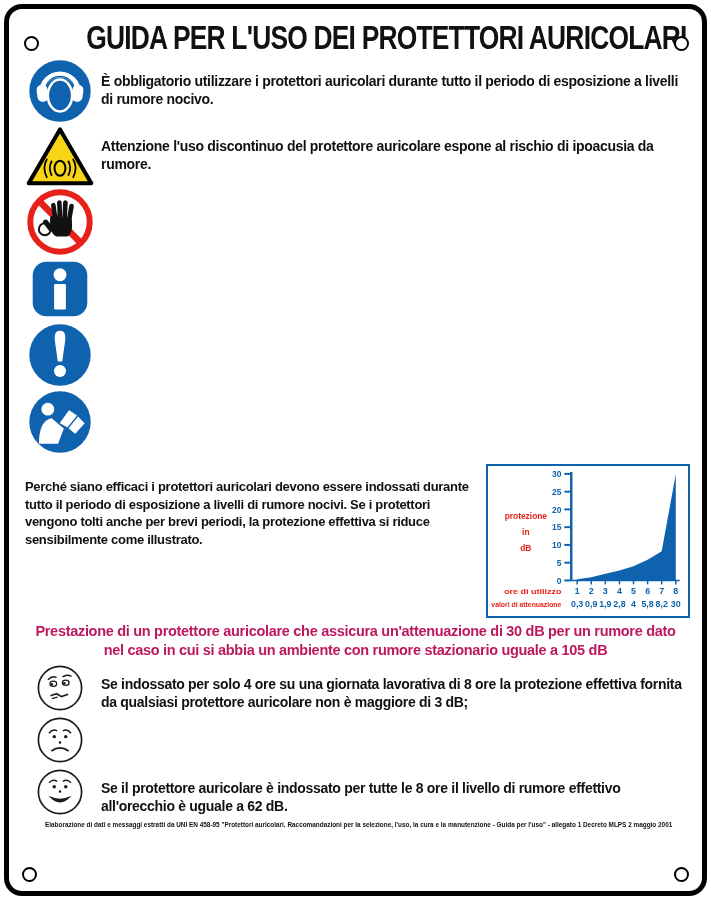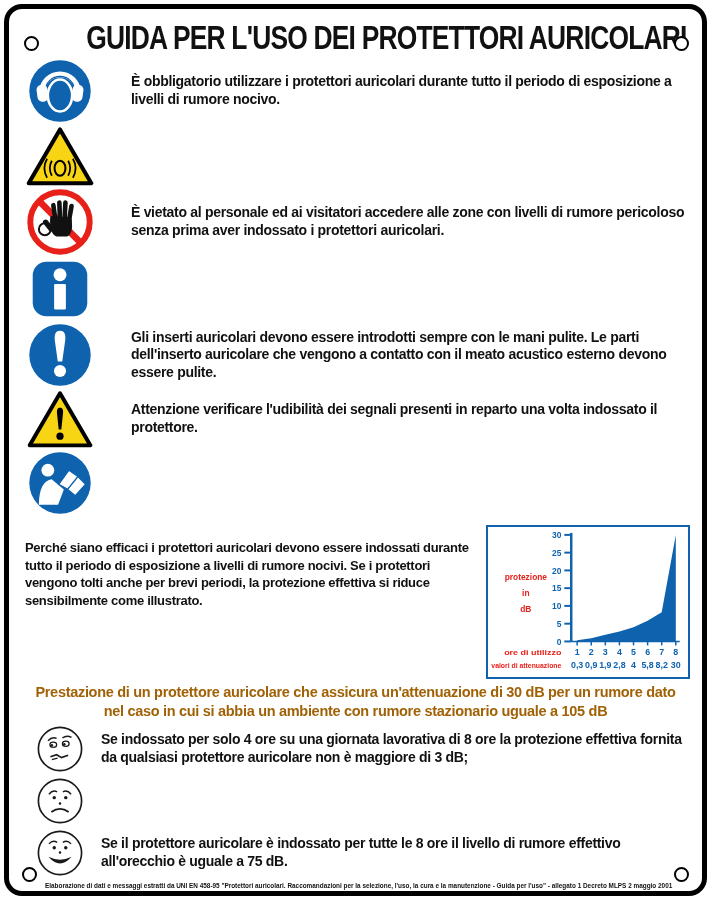--- a/index.html
+++ b/index.html
@@ -6,34 +6,34 @@
   body{font-family:"Liberation Sans", sans-serif;color:#111;}
   .sign{position:absolute;left:4px;top:4px;right:4px;bottom:4px;border:5px solid #000;
         border-radius:18px;box-sizing:border-box;padding:4px 10px 2px 10px;overflow:hidden;background:#fff;}
   .screw{position:absolute;width:11px;height:11px;border:2px solid #000;border-radius:50%;background:#fff;z-index:5;}
   .screw.tl{left:24px;top:36px;} .screw.tr{right:22px;top:36px;}
   .screw.bl{left:22px;bottom:18px;} .screw.br{right:22px;bottom:18px;}
 
   .title{font-weight:bold;font-size:33px;letter-spacing:-1px;white-space:nowrap;text-align:center;
          transform:scaleX(0.8);transform-origin:50% 50%;margin:6px 0 2px 0;}
 
-  .rule{display:flex;align-items:center;margin-bottom:3px;gap:30px;}
+  .rule{display:flex;align-items:center;margin-bottom:3px;}
   .rule .ic{flex:0 0 82px;display:flex;justify-content:center;align-items:center;}
   .rule .tx{flex:1;font-weight:bold;font-size:14px;letter-spacing:-0.3px;line-height:1.26;
             white-space:pre-line;padding-right:2px;}
 
   .mid{display:flex;align-items:flex-start;margin:8px 0 4px 0;}
   .mid .para{flex:1;font-weight:bold;font-size:13px;letter-spacing:-0.3px;line-height:1.35;
              padding:16px 12px 0 6px;}
   .chartbox{flex:0 0 auto;border:2px solid #0f62ad;background:#fff;margin:2px 2px 0 0;}
 
-  .rednote{color:#a16207;font-weight:bold;font-size:14.5px;letter-spacing:-0.3px;line-height:1.3;
+  .rednote{color:#be185d;font-weight:bold;font-size:14.5px;letter-spacing:-0.3px;line-height:1.3;
            text-align:center;margin:4px 14px 4px 14px;}
 
-  .example{display:flex;align-items:center;margin-bottom:4px;}
+  .example{display:flex;align-items:flex-end;margin-bottom:4px;}
   .example .ic{flex:0 0 82px;display:flex;justify-content:center;align-items:center;}
   .example .tx{flex:1;font-weight:bold;font-size:14px;letter-spacing:-0.3px;line-height:1.28;padding-right:2px;}
 
   .footer{font-weight:bold;font-size:8px;white-space:nowrap;margin:3px 0 0 26px;
           transform:scaleX(0.8);transform-origin:0 50%;}
 
   svg text.cb{fill:#0f62ad;font-weight:bold;font-family:"Liberation Sans",sans-serif;}
   svg text.cr{fill:#e8201a;font-weight:bold;font-family:"Liberation Sans",sans-serif;}
 </style>
 </head>
@@ -61,72 +61,61 @@
     <div class="ic">
       <svg width="68" height="60" viewBox="0 0 100 88">
         <path d="M50 5 L96 84 L4 84 Z" fill="#f8d514" stroke="#000" stroke-width="6" stroke-linejoin="round"></path>
         <ellipse cx="50" cy="62" rx="8" ry="11" fill="none" stroke="#000" stroke-width="3"></ellipse>
         <path d="M38 51 Q32 62 38 73" fill="none" stroke="#000" stroke-width="2.6"></path>
         <path d="M31 48 Q23 62 31 76" fill="none" stroke="#000" stroke-width="2.6"></path>
         <path d="M62 51 Q68 62 62 73" fill="none" stroke="#000" stroke-width="2.6"></path>
         <path d="M69 48 Q77 62 69 76" fill="none" stroke="#000" stroke-width="2.6"></path>
       </svg>
     </div>
+    <div class="tx">Attenzione l'uso discontinuo del protettore auricolare espone al rischio di ipoacusia da rumore.</div>
   </div>
 
   <div class="rule">
     <div class="ic">
       <svg width="66" height="66" viewBox="0 0 100 100">
         <circle cx="50" cy="50" r="45" fill="#fff" stroke="#e8201a" stroke-width="9"></circle>
         <line x1="20" y1="20" x2="80" y2="80" stroke="#e8201a" stroke-width="10"></line>
         <circle cx="27" cy="61" r="9" fill="#fff" stroke="#111" stroke-width="3"></circle>
         <g fill="#111">
           <rect x="38" y="21" width="7" height="30" rx="3.5" transform="rotate(-8 41 36)"></rect>
           <rect x="46" y="17" width="7" height="34" rx="3.5" transform="rotate(-2 49 34)"></rect>
           <rect x="54" y="17" width="7" height="34" rx="3.5" transform="rotate(3 57 34)"></rect>
           <rect x="62" y="22" width="7" height="30" rx="3.5" transform="rotate(10 65 37)"></rect>
           <rect x="28" y="45" width="8" height="21" rx="4" transform="rotate(-38 32 55)"></rect>
           <path d="M35 45 Q34 68 45 72 L61 72 Q70 68 68 48 L67 43 L36 41 Z"></path>
         </g>
       </svg>
     </div>
-    <div class="tx">È vietato al personale ed ai visitatori accedere alle zone con livelli di rumore pericoloso senza prima aver indossato i protettori auricolari.</div>
   </div>
 
   <div class="rule">
     <div class="ic">
       <svg width="62" height="62" viewBox="0 0 100 100">
         <rect x="6" y="6" width="88" height="88" rx="22" fill="#0f62ad"></rect>
         <circle cx="50" cy="27" r="10.5" fill="#fff"></circle>
         <rect x="40.5" y="42" width="19" height="41" rx="2" fill="#fff"></rect>
       </svg>
     </div>
   </div>
 
   <div class="rule">
     <div class="ic">
       <svg width="64" height="64" viewBox="0 0 100 100">
         <circle cx="50" cy="50" r="48" fill="#0f62ad"></circle>
         <path d="M50 12 C42 12 41 19 42 28 L46.5 60 L53.5 60 L58 28 C59 19 58 12 50 12 Z" fill="#fff"></path>
         <circle cx="50" cy="75" r="9.5" fill="#fff"></circle>
       </svg>
     </div>
-    <div class="tx">Gli inserti auricolari devono essere introdotti sempre con le mani pulite. Le parti dell'inserto auricolare che vengono a contatto con il meato acustico esterno devono essere pulite.</div>
-  </div>
-
-  <div class="rule">
-    <div class="ic">
-      <svg width="66" height="58" viewBox="0 0 100 88">
-        <path d="M50 5 L96 84 L4 84 Z" fill="#f8d514" stroke="#000" stroke-width="6" stroke-linejoin="round"></path>
-        <path d="M50 27 C45.5 27 45 31 45.5 36 L48 60 L52 60 L54.5 36 C55 31 54.5 27 50 27 Z" fill="#000"></path>
-        <circle cx="50" cy="70" r="5.5" fill="#000"></circle>
-      </svg>
-    </div>
-    <div class="tx">Attenzione verificare l'udibilità dei segnali presenti in reparto una volta indossato il protettore.</div>
-  </div>
+  </div>
+
 
   <div class="rule">
     <div class="ic">
       <svg width="64" height="64" viewBox="0 0 100 100">
         <circle cx="50" cy="50" r="48" fill="#0f62ad"></circle>
         <circle cx="31" cy="30" r="10" fill="#fff"></circle>
         <path d="M17 84 C17 58 25 46 37 44 L56 60 L47 84 Z" fill="#fff"></path>
         <polygon points="48,52 64,30 78,40 62,60" fill="#fff" stroke="#0f62ad" stroke-width="2"></polygon>
         <polygon points="62,60 78,40 90,52 74,70" fill="#fff" stroke="#0f62ad" stroke-width="2"></polygon>
       </svg>
@@ -225,21 +214,21 @@
       <svg width="48" height="48" viewBox="0 0 100 100">
         <circle cx="50" cy="50" r="45" fill="#fff" stroke="#1a1a1a" stroke-width="3.5"></circle>
         <path d="M27 31 Q35 22 44 28" fill="none" stroke="#1a1a1a" stroke-width="3"></path>
         <path d="M56 28 Q65 22 73 31" fill="none" stroke="#1a1a1a" stroke-width="3"></path>
         <circle cx="38" cy="39" r="3.6" fill="#1a1a1a"></circle>
         <circle cx="62" cy="39" r="3.6" fill="#1a1a1a"></circle>
         <circle cx="50" cy="49" r="2.6" fill="#1a1a1a"></circle>
         <path d="M26 58 Q50 86 74 58 Q50 70 26 58 Z" fill="#1a1a1a"></path>
       </svg>
     </div>
-    <div class="tx">Se il protettore auricolare è indossato per tutte le 8 ore il livello di rumore effettivo all'orecchio è uguale a 75 dB.</div>
+    <div class="tx">Se il protettore auricolare è indossato per tutte le 8 ore il livello di rumore effettivo all'orecchio è uguale a 62 dB.</div>
   </div>
 
   <div class="footer">Elaborazione di dati e messaggi estratti da UNI EN 458-95 "Protettori auricolari. Raccomandazioni per la selezione, l'uso, la cura e la manutenzione - Guida per l'uso" - allegato 1 Decreto MLPS 2 maggio 2001</div>
 </div>
 
 <div class="screw tl"></div>
 <div class="screw tr"></div>
 <div class="screw bl"></div>
 <div class="screw br"></div>
 

